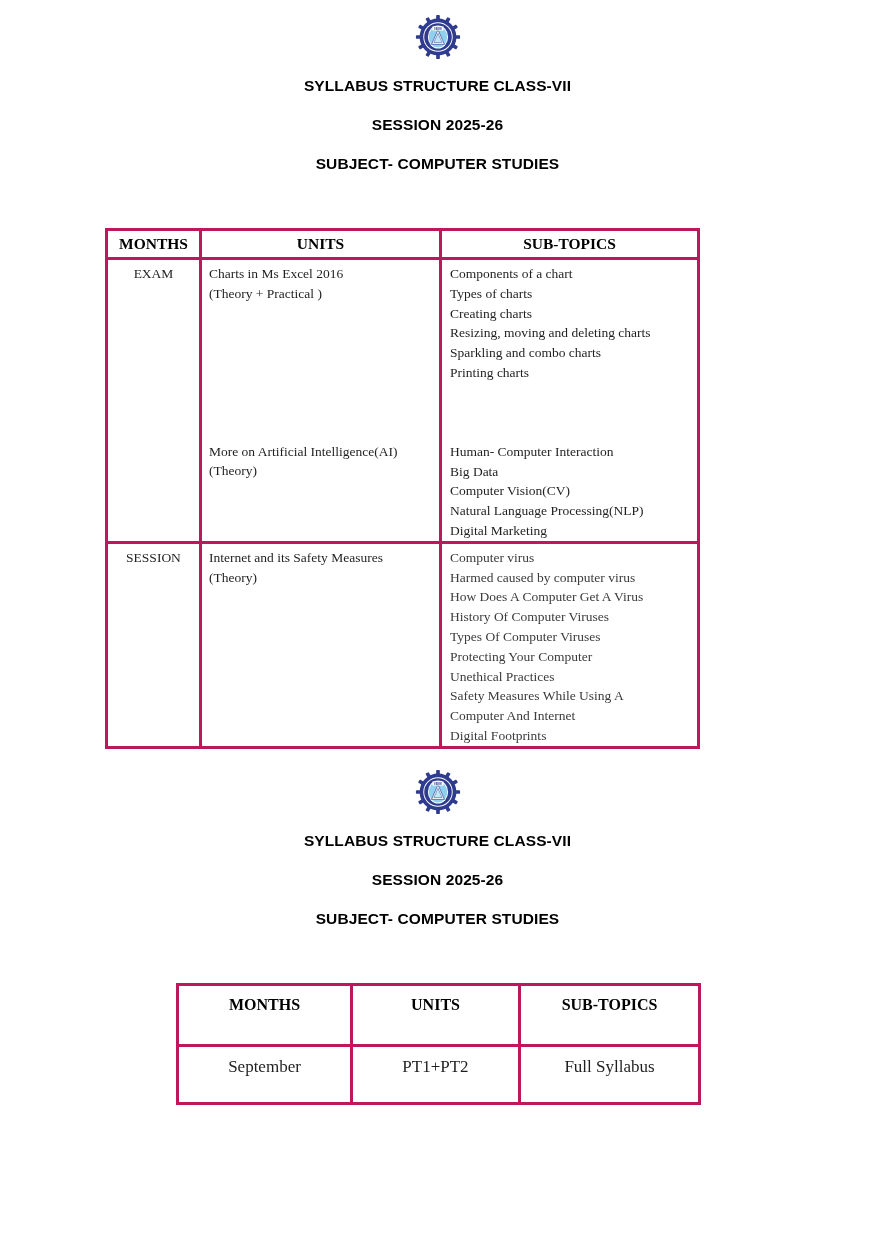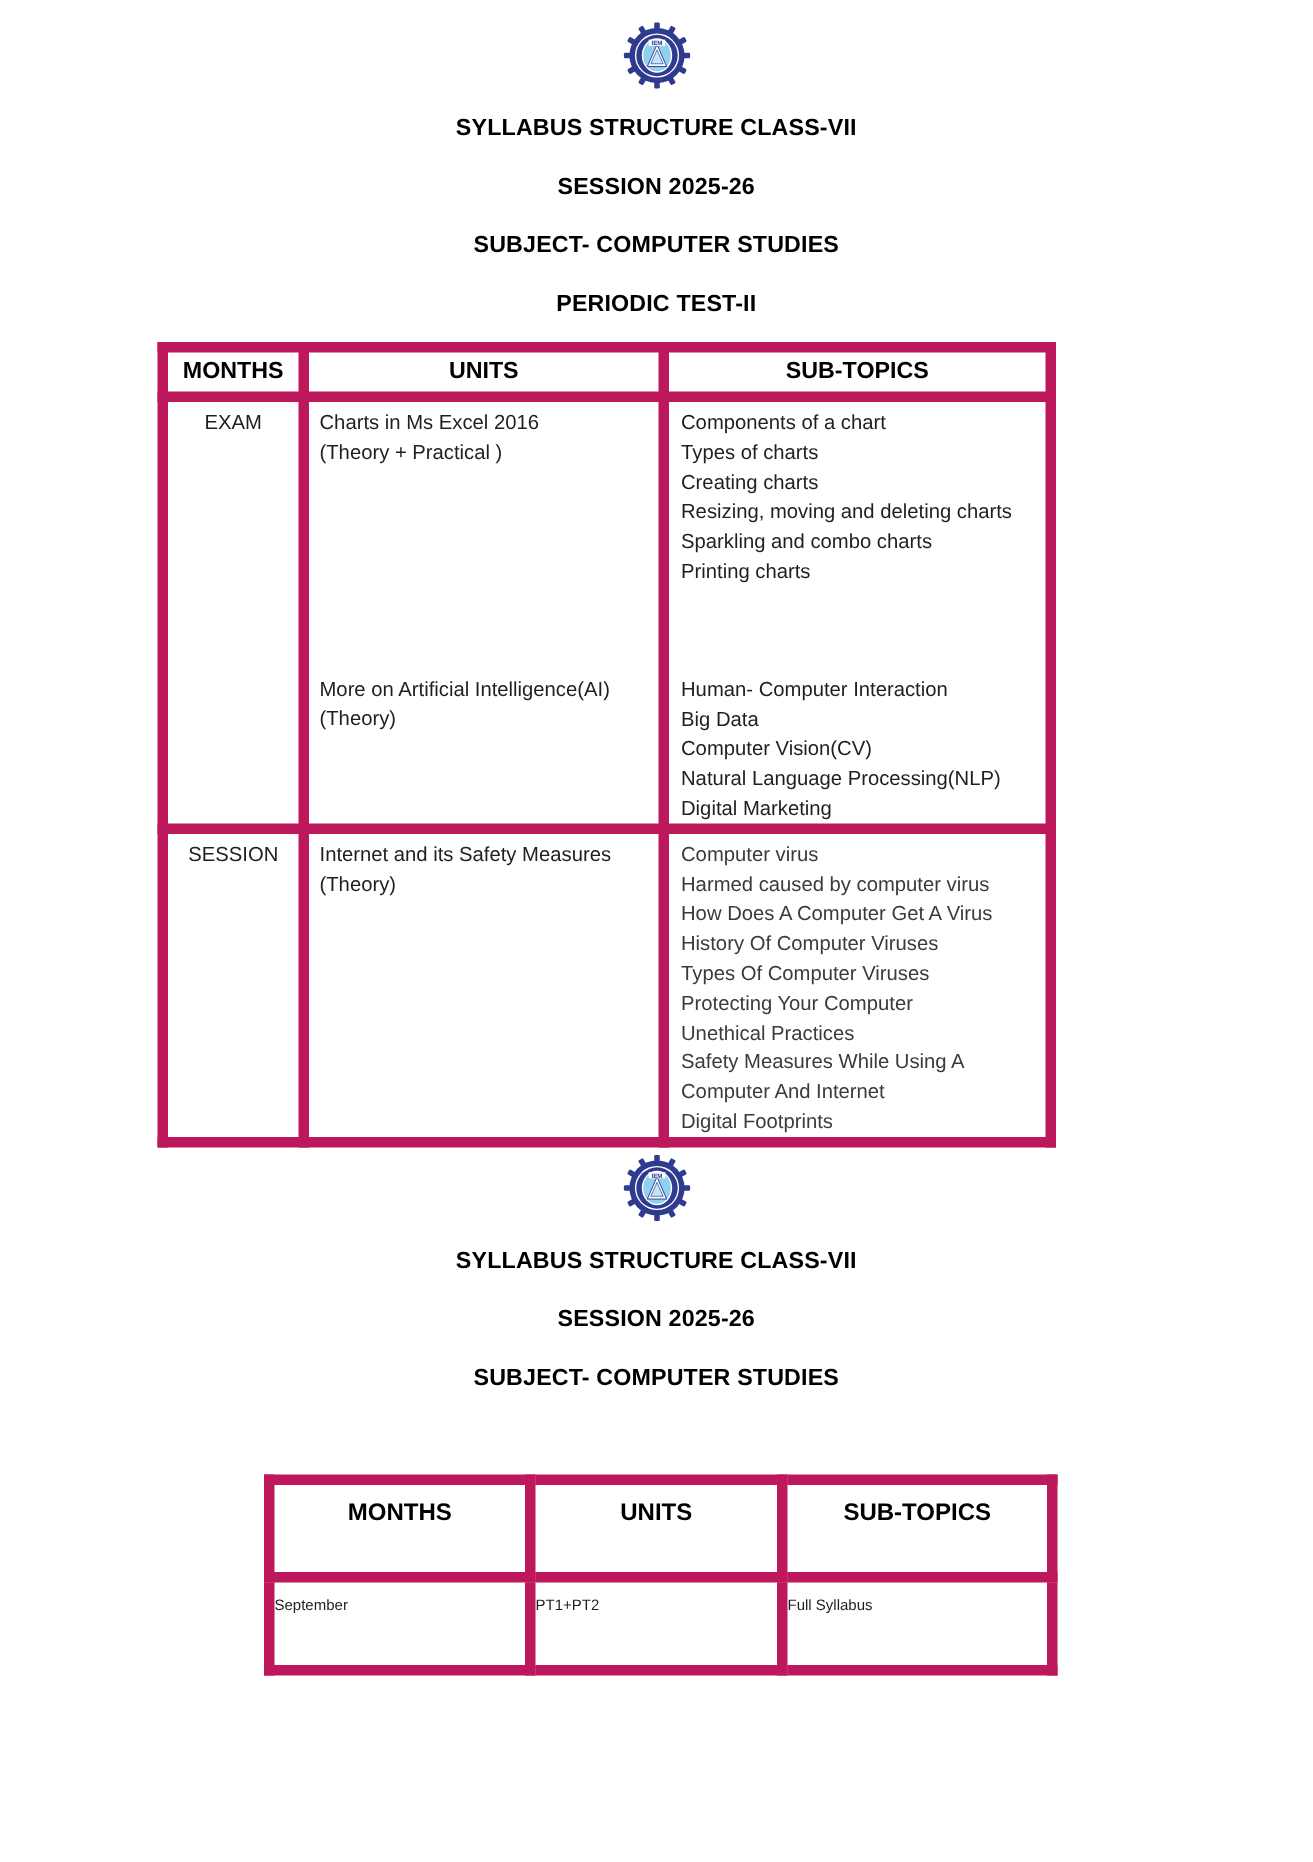--- a/index.html
+++ b/index.html
@@ -44,23 +44,24 @@
     color: #000000;
     font-family: "Liberation Sans", sans-serif;
   }
 
   
   table {
     border-collapse: collapse;
     table-layout: fixed;
   }
   table td, table th {
-    border: 7px solid #be185d;
+    border: 3px solid #be185d;
     padding: 0;
     vertical-align: top;
+    font-family: Liberation Serif, serif;
   }
   .t1 {
     position: absolute;
     left: 105px;
     top: 228px;
     width: 592px;
   }
   .t1 col.c1 { width: 94px; }
   .t1 col.c2 { width: 240px; }
   .t1 col.c3 { width: 258px; }
@@ -107,21 +108,22 @@
   .t2 th {
     text-align: center;
     font-size: 16px;
     font-weight: bold;
     color: #000000;
     height: 48px;
     vertical-align: top;
     padding-top: 10px;
   }
   .t2 td {
-    font-size: 10px;
+    text-align: center;
+    font-size: 17px;
     color: #1f1f1f;
     height: 45px;
     vertical-align: top;
     padding-top: 10px;
   }
 
   
   .hblock { position: absolute; width: 875px; left: 0; }
 </style>
 </head>
@@ -160,21 +162,20 @@
           <rect x="38" y="27" width="24" height="9" fill="#ffffff"></rect>
           <text x="50" y="35" font-size="9" font-weight="bold" text-anchor="middle" fill="#2e3b8f" font-family="'Liberation Sans', sans-serif">IEM</text>
         </g>
       </svg>
     </div>
   </div>
 
   <div class="hblock heading" style="top:77px;">SYLLABUS STRUCTURE CLASS-VII</div>
   <div class="hblock heading" style="top:116px;">SESSION 2025-26</div>
   <div class="hblock heading" style="top:155px;">SUBJECT- COMPUTER STUDIES</div>
-  <div class="hblock heading" style="top:194px;">PERIODIC TEST-II</div>
 
   <table class="t1">
     <colgroup>
       <col class="c1">
         <col class="c2">
         <col class="c3">
     </colgroup>
     <thead>
       <tr>
         <th>MONTHS</th>

